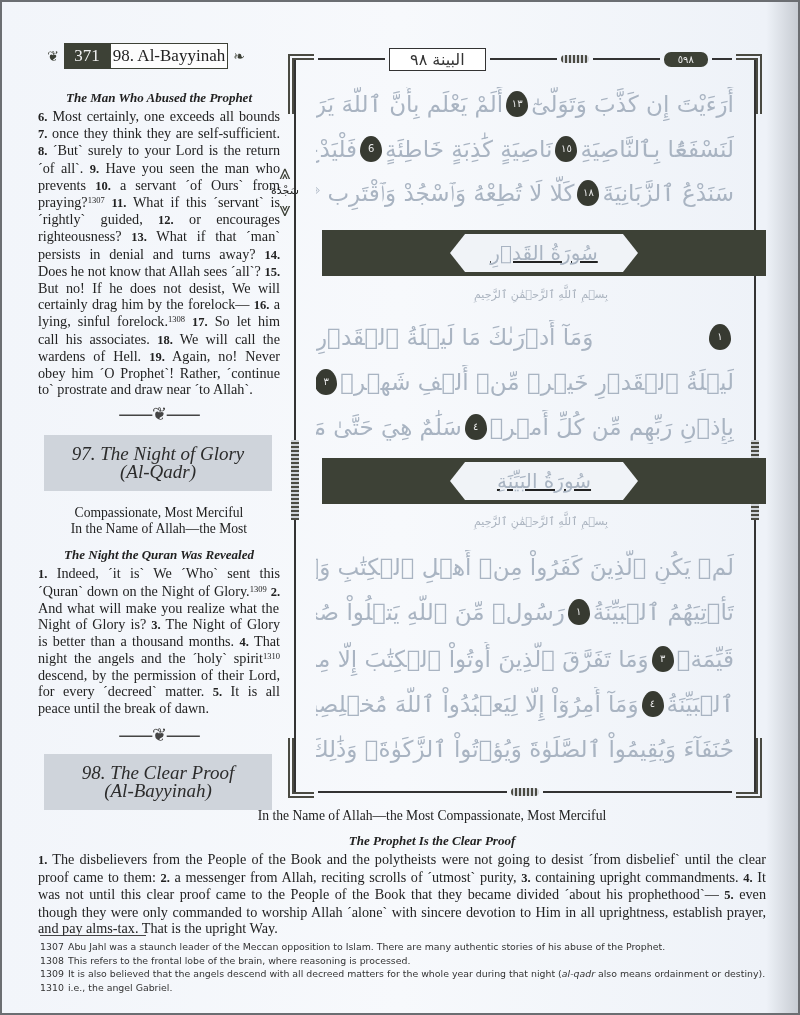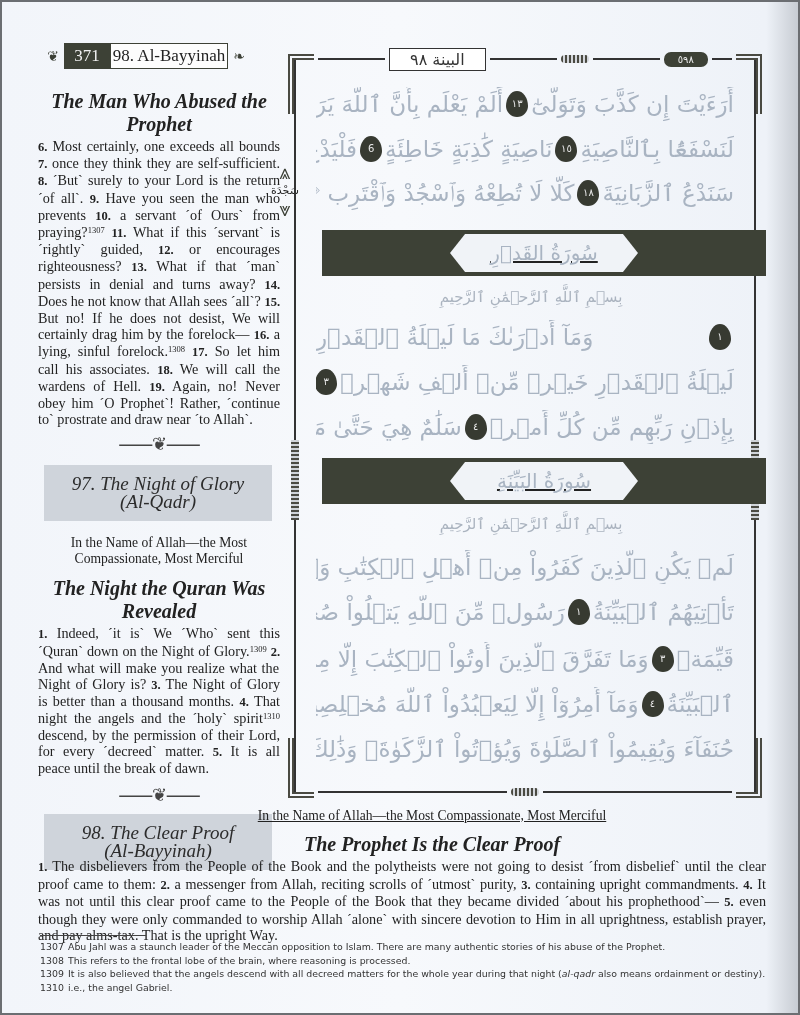--- a/index.html
+++ b/index.html
@@ -25,21 +25,21 @@
     background: #3d4136; color: #f0f0f0; font-size: 17px; height: 26px; width: 46px;
     display: flex; align-items: center; justify-content: center;
     border: 1px solid #3d4136;
   }
   .hdr .ttl {
     background: #fdfdfd; border: 1px solid #3d4136; height: 26px; width: 118px;
     font-size: 17px; display: flex; align-items: center; justify-content: center; color:#222;
   }
   
   .leftcol { position: absolute; left: 36px; top: 88px; width: 242px; }
-  .sec-h { font-style: italic; font-weight: bold; font-size: 20px; text-align: center; margin: 0 0 2px 0; color:#222; }
+  .sec-h { font-style: italic; font-weight: bold; font-size: 13px; text-align: center; margin: 0 0 2px 0; color:#222; }
   .para { font-size: 14.2px; line-height: 16.2px; text-align: justify; color:#222; }
   .para b { font-weight: bold; font-size: 12.5px; }
   .para sup { font-size: 8.5px; vertical-align: 4px; line-height: 0; }
   .flour { text-align: center; color: #444; font-size: 18px; height: 26px; line-height: 26px; letter-spacing: -1px; }
   .surah-box {
     background: #cfd4db; text-align: center; font-style: italic; font-size: 19px; line-height: 18px;
     color:#2c2c2c; padding: 10px 0; margin: 8px 0 0 6px; width: 228px;
   }
   .basm { text-align: center; font-size: 13.6px; line-height: 16px; color:#222; }
 
@@ -77,22 +77,22 @@
   .band {
     position: absolute; left: 28px; width: 444px; height: 46px; background:#3d4136;
     display:flex; align-items:center; justify-content:center;text-decoration:underline;
   }
   .cartouche {
     width: 188px; height: 38px; background:#f0f3f7;
     clip-path: polygon(8% 0, 92% 0, 100% 50%, 92% 100%, 8% 100%, 0 50%);
     display:flex; align-items:center; justify-content:center;
     font-family:"DejaVu Sans",sans-serif; font-size: 20px; color:#a9b4c2; direction: rtl;
   }
-  .ar-basm { position:absolute; left: 28px; width: 418px; text-align:center; direction: rtl;
-    font-family:"DejaVu Sans",sans-serif; font-size: 15px; color:#aab3bf; }
+  .ar-basm { position:absolute; left: 38px; width: 418px; text-align:center; direction: rtl;
+    font-family:"DejaVu Sans",sans-serif; font-size: 11px; color:#aab3bf; }
 
   
   .sajdah { position:absolute; left: 268px; top: 160px; width: 30px; text-align:center; }
   .sajdah .tri { color:#3b3f35; font-size: 20px; line-height: 20px; }
   .sajdah .word { font-family:"DejaVu Sans",sans-serif; font-size: 11px; color:#222; direction: rtl; margin: 2px 0; }
 
   
   .wide { position: absolute; left: 36px; width: 728px; }
   .wide .basm { font-size: 13.6px; }
   .wide .para { font-size: 14.2px; line-height: 16.5px; }
@@ -119,22 +119,22 @@
     <p class="para" id="s1"><b>6.</b><span> Most certainly, one exceeds all bounds </span><b>7.</b><span> once they think they are self-sufficient. </span><b>8.</b><span> ´But` surely to your Lord is the return ´of all`. </span><b>9.</b><span> Have you seen the man who prevents </span><b>10.</b><span> a servant ´of Ours` from praying?</span><sup>1307</sup> <b>11.</b><span> What if this ´servant` is ´rightly` guided, </span><b>12.</b><span> or encourages righteousness? </span><b>13.</b><span> What if that ´man` persists in denial and turns away? </span><b>14.</b><span> Does he not know that Allah sees ´all`? </span><b>15.</b><span> But no! If he does not desist, We will certainly drag him by the forelock— </span><b>16.</b><span> a lying, sinful forelock.</span><sup>1308</sup> <b>17.</b><span> So let him call his associates. </span><b>18.</b><span> We will call the wardens of Hell. </span><b>19.</b><span> Again, no! Never obey him ´O Prophet`! Rather, ´continue to` prostrate and draw near ´to Allah`.</span></p>
 
     <div class="flour" style="margin-top:4px;">⸺❦⸺</div>
 
     <div class="surah-box">
       <div>97. The Night of Glory</div>
       <div>(Al-Qadr)</div>
     </div>
 
     <div class="basm" style="margin-top:14px;">
+      <div>Compassionate, Most Merciful</div>
       <div>In the Name of Allah—the Most</div>
-      <div>Compassionate, Most Merciful</div>
     </div>
 
     <div class="sec-h" style="margin-top:10px;">The Night the Quran  Was Revealed</div>
     <p class="para" id="s2"><b>1.</b><span> Indeed, ´it is` We ´Who` sent this ´Quran` down on the Night of Glory.</span><sup>1309</sup> <b>2.</b><span> And what will make you realize what the Night of Glory is? </span><b>3.</b><span> The Night of Glory is better than a thousand months. </span><b>4.</b><span> That night the angels and the ´holy` spirit</span><sup>1310</sup> <span> descend, by the permission of their Lord, for every ´decreed` matter. </span><b>5.</b><span> It is all peace until the break of dawn.</span></p>
 
     <div class="flour" style="margin-top:6px;">⸺❦⸺</div>
 
     <div class="surah-box" style="margin-top:6px;">
       <div>98. The Clear Proof</div>
       <div>(Al-Bayyinah)</div>
@@ -230,21 +230,21 @@
       </div>
 
     <div class="bottom-bar">
       <span class="ln"></span>
       <span class="knot"></span>
       <span class="ln"></span>
     </div>
   </div>
 
   <div class="wide" style="top:806px;">
-    <div class="basm" style="text-align:center; padding-left:60px;text-decoration:underline;">In the Name of Allah—the Most Compassionate, Most Merciful</div>
+    <div class="basm" style="text-align:center; padding-left:60px;">In the Name of Allah—the Most Compassionate, Most Merciful</div>
     <div class="sec-h" style="margin-top:9px; padding-left:60px;">The Prophet  Is the Clear Proof</div>
     <p class="para" id="s3"><b>1.</b><span>  The disbelievers from the People of the Book and the polytheists were not going to desist ´from disbelief` until the clear proof came to them: </span><b>2.</b><span>  a messenger from Allah, reciting scrolls of ´utmost` purity, </span><b>3.</b><span>  containing upright commandments. </span><b>4.</b><span>  It was not until this clear proof came to the People of the Book that they became divided ´about his prophethood`— </span><b>5.</b><span>  even though they were only commanded to worship Allah ´alone` with sincere devotion to Him in all uprightness, establish prayer, and pay alms-tax. That is the upright Way.</span></p>
   </div>
 
   <div class="fn-rule"></div>
   <div class="footnotes" id="fns">
       <div class="fn">
         <span class="fn-num">1307</span>
         <span>Abu Jahl was a staunch leader of the Meccan opposition to Islam. There are many authentic stories of his abuse of the Prophet.</span>
       </div>

